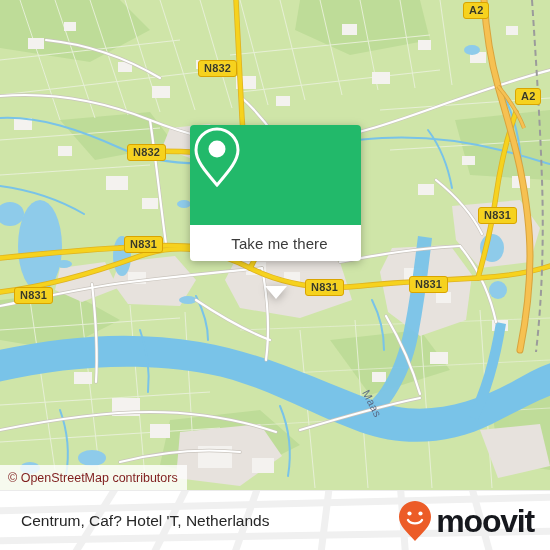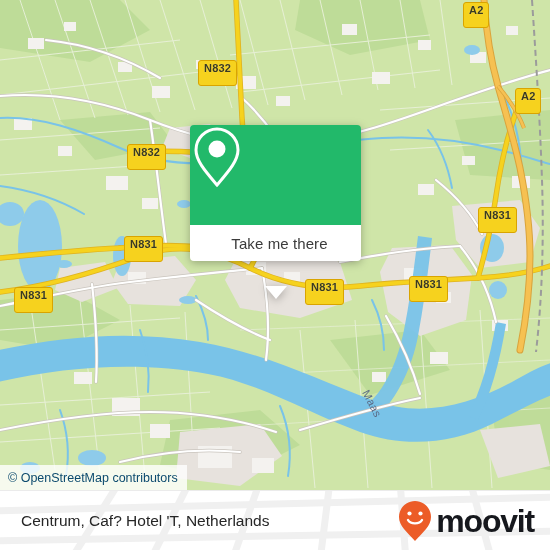--- a/index.html
+++ b/index.html
@@ -21,21 +21,21 @@
   
   .shield {
     position:absolute;
     background:#f6d21e;
     border:1.6px solid #d9a400;
     border-radius:3px;
     color:#3a3a20;
     font-size:11px;
     font-weight:bold;
     letter-spacing:0.2px;
-    padding:1px 5px 11px 5px;
+    padding:1px 5px 2px 5px;
     line-height:12px;
     white-space:nowrap;
     font-family:"Liberation Sans", sans-serif;
     text-shadow:0 0 1px rgba(255,255,255,.4);
   }
 
   
   .river-label {
     position:absolute;
     color:#5b6b86;
@@ -85,21 +85,21 @@
   #osm-attrib {
     position:absolute;
     left:0; bottom:0;
     height:25px;
     background:rgba(255,255,255,0.80);
     display:flex; align-items:center;
     padding:0 9px 0 8px;
   }
   #osm-attrib span {
     font-size:12.5px;
-    color:#0c4a6e;
+    color:#7f1d1d;
     font-family:"Liberation Sans", sans-serif;
     white-space:nowrap;
   }
 
   
   #footer {
     position:absolute; left:0; top:490px;
     width:550px; height:60px;
     background:#ffffff;
     overflow:hidden;

